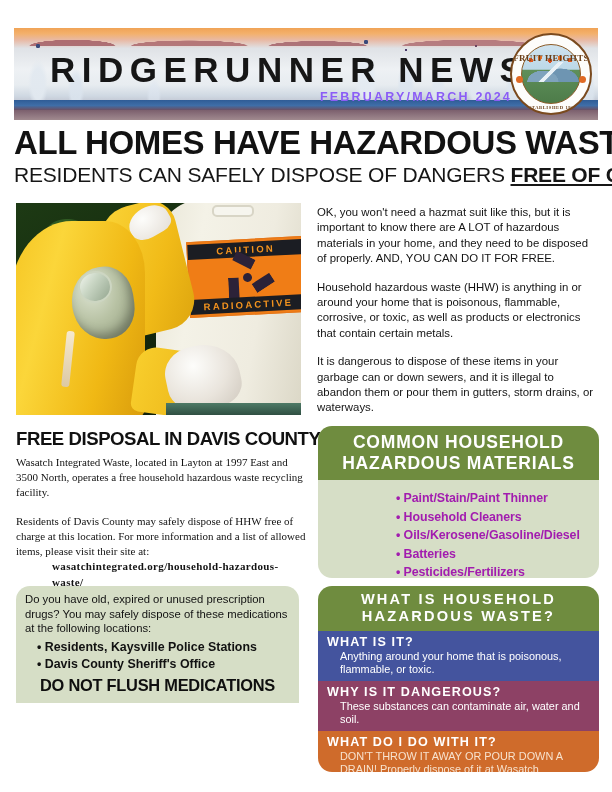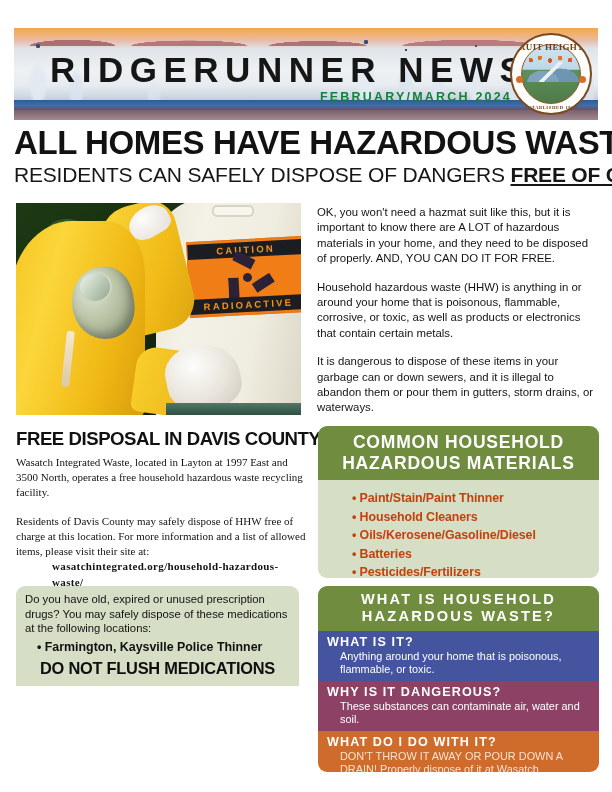--- a/index.html
+++ b/index.html
@@ -66,21 +66,21 @@
       radial-gradient(circle 2px at 542px 16px, #7a4a58 0 70%, transparent 72%);
   }
   .mast-title {
     position: absolute; left: 36px; top: 22px;
     font-size: 35px; font-weight: 700; letter-spacing: 6.5px;
     color: #161616; white-space: nowrap;
   }
   .mast-date {
     position: absolute; right: 86px; top: 62px;
     font-size: 12.5px; font-weight: 700; letter-spacing: 2.2px;
-    color: #15803d; white-space: nowrap;
+    color: #8b5cf6; white-space: nowrap;
   }
   
   .seal {
     position: absolute; right: 6px; top: 5px;
     width: 82px; height: 82px; border-radius: 50%;
     background: #fdfdfb;
     border: 2.5px solid #7a4a1e;
     overflow: hidden;
   }
   .seal-inner {
@@ -92,21 +92,21 @@
     position: absolute; left: 0; right: 0; bottom: 36%; height: 34%;
     background:
       linear-gradient(135deg, transparent 46%, #e9f1f6 47%, #e9f1f6 53%, transparent 54%),
       radial-gradient(ellipse 22px 16px at 36% 100%, #7fa3bd 0 70%, transparent 72%),
       radial-gradient(ellipse 26px 19px at 66% 100%, #6e95b2 0 70%, transparent 72%);
   }
   .seal-word-top, .seal-word-bot {
     position: absolute; left: 0; width: 100%; text-align: center;
     color: #6b3f18; font-weight: 700; font-family: "Liberation Serif", serif;
   }
-  .seal-word-top { top: 7px; font-size: 9px; letter-spacing: .3px; }
+  .seal-word-top { top: 18px; font-size: 9px; letter-spacing: .3px; }
   .seal-word-bot { bottom: 3px; font-size: 4.6px; letter-spacing: .6px; }
   .seal-fruit {
     position: absolute; left: 14%; right: 14%; top: 26%; height: 16%;
     background:
       radial-gradient(circle 3px at 14% 40%, #e05a22 0 75%, transparent 78%),
       radial-gradient(circle 3px at 30% 22%, #e8722a 0 75%, transparent 78%),
       radial-gradient(circle 3px at 48% 42%, #d94f1e 0 75%, transparent 78%),
       radial-gradient(circle 3px at 66% 22%, #e8722a 0 75%, transparent 78%),
       radial-gradient(circle 3px at 84% 40%, #e05a22 0 75%, transparent 78%);
   }
@@ -246,32 +246,33 @@
   .davis { position: absolute; left: 16px; top: 428px; width: 292px; }
   .davis h2 {
     font-size: 18.6px; font-weight: 700; color: #111; letter-spacing: -0.45px;
     white-space: nowrap; margin-bottom: 5px;
   }
   .davis p { font-size: 11px; line-height: 15.2px; color: #131313; font-family: Liberation Serif, serif; }
   .davis .gap { height: 13px; }
   .davis .url { font-weight: 700; letter-spacing: .35px; line-height: 15.6px; display: block; margin-left: 36px; }
 
   
-  .card { position: absolute; border-radius: 9px; overflow: hidden; }
+  .card { position: absolute; border-radius: 14px; overflow: hidden; }
   .card-hd {
     background: #6f8c3f; color: #fff; text-align: center; font-weight: 700;
   }
   .card-body { background: #d6dec6; }
 
   #card-materials { left: 318px; top: 426px; width: 281px; height: 152px; }
   #card-materials .card-hd { font-size: 17.5px; line-height: 20.5px; letter-spacing: .8px; padding: 6px 4px 7px; }
   #card-materials ul { list-style: none; padding: 9px 0 8px 34px; }
   #card-materials li {
-    font-size: 12.4px; font-weight: 700; color: #c2410c; line-height: 18.6px;
+    font-size: 12.4px; font-weight: 700; color: #a21caf; line-height: 18.6px;
     letter-spacing: -0.1px;
+    margin-left: 44px;
   }
   #card-materials li::before { content: "• "; }
 
   #card-meds { left: 16px; top: 586px; width: 283px; height: 186px; }
   #card-meds .card-hd { font-size: 14.6px; line-height: 17px; letter-spacing: 2.4px; padding: 5px 6px 6px; }
   #card-meds .mb { padding: 6px 9px 4px; }
   #card-meds .mb p { font-size: 11.3px; line-height: 14.6px; color: #121212; }
   #card-meds ul { list-style: none; padding: 3px 0 1px 12px; }
   #card-meds li { font-size: 12.4px; font-weight: 700; color: #111; line-height: 17px; }
   #card-meds li::before { content: "• "; }
@@ -381,21 +382,22 @@
         <li>Pesticides/Fertilizers</li>
       </ul>
     </div>
   </div>
 
   <div class="card" id="card-meds">
     <div class="card-body">
       <div class="mb">
         <p>Do you have old, expired or unused prescription drugs? You may safely dispose of these medications at the following locations:</p>
         <ul>
-          <li>Farmington, Kaysville Police Thinner</li>
+          <li>Residents, Kaysville Police Stations</li>
+          <li>Davis County Sheriff's Office</li>
         </ul>
         <div class="flush">DO NOT FLUSH MEDICATIONS</div>
       </div>
     </div>
   </div>
 
   <div class="card" id="card-what">
     <div class="card-hd">WHAT IS HOUSEHOLD HAZARDOUS WASTE?</div>
     <div class="band band-blue">
       <h3>WHAT IS IT?</h3>

